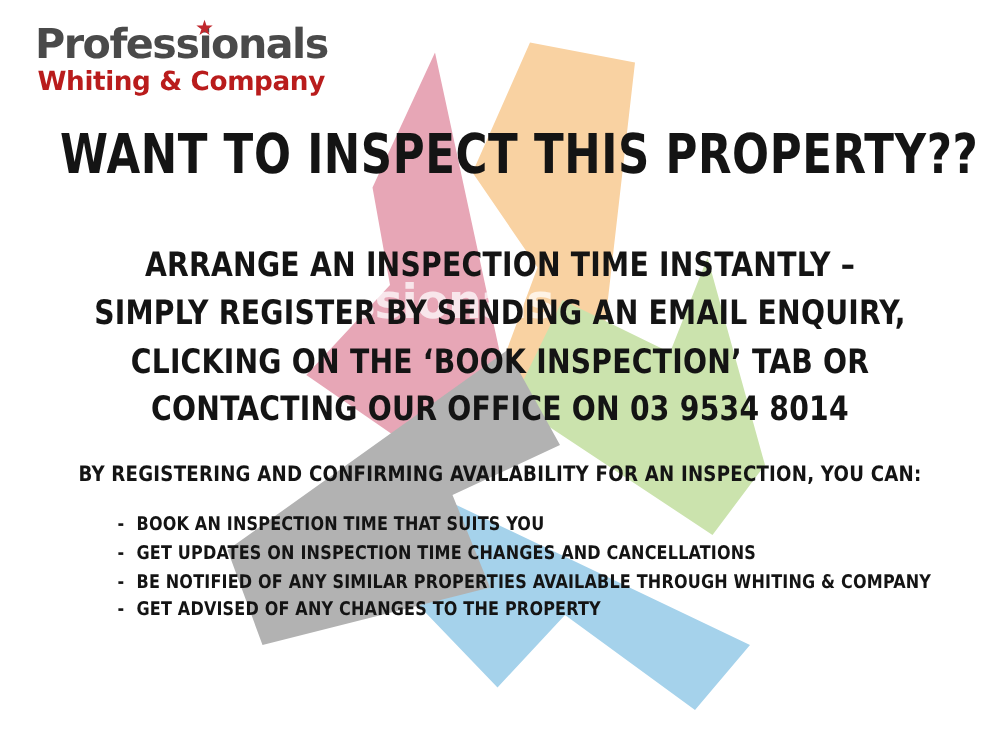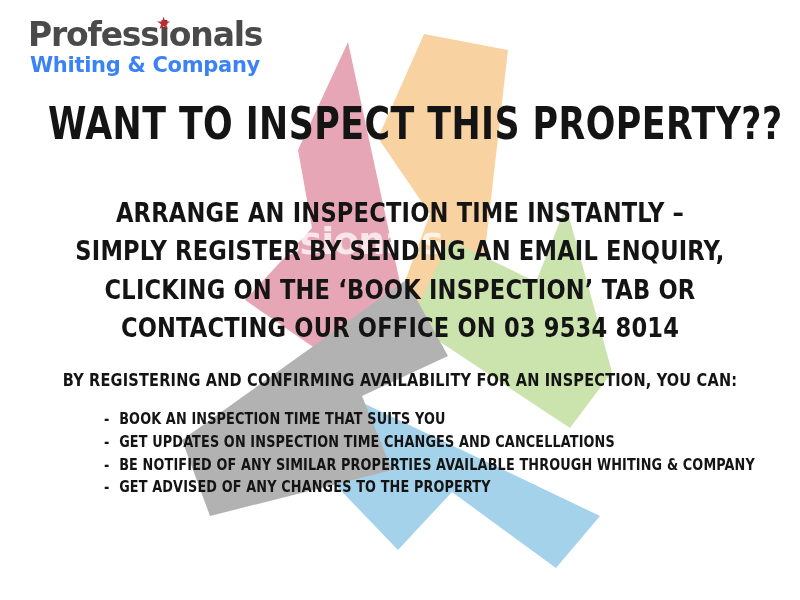--- a/index.html
+++ b/index.html
@@ -62,21 +62,21 @@
     letter-spacing: -1.2px;
     color: #4a4a4a;
     line-height: 1.02;
     white-space: nowrap;
   }
   #logo-sub {
     font-family: "DejaVu Sans", sans-serif;
     font-weight: bold;
     font-size: 21px;
     letter-spacing: -0.3px;
-    color: #3b82f6;
+    color: #b91c1c;
     line-height: 1.25;
     margin-left: 2px;
     white-space: nowrap;
   }
   .logo-star {
     position: absolute;
     left: 128px;
     top: -3px;
     color: #c0282d;
     font-size: 17px;
@@ -136,21 +136,21 @@
     top: 370px;
     width: 720px;
     font-size: 17px;
     letter-spacing: 0.2px;
     transform: scaleX(0.95);
     transform-origin: 50% 0;
   }
 
   #bullets {
     position: absolute;
-    left: 104px;
+    left: 94px;
     top: 408px;
     width: 690px;
     list-style: none;
     margin: 0;
     padding: 0;
   }
   #bullets li {
     font-family: "DejaVu Sans Condensed", "Liberation Sans Narrow", "Liberation Sans", sans-serif;
     font-weight: bold;
     font-stretch: condensed;

